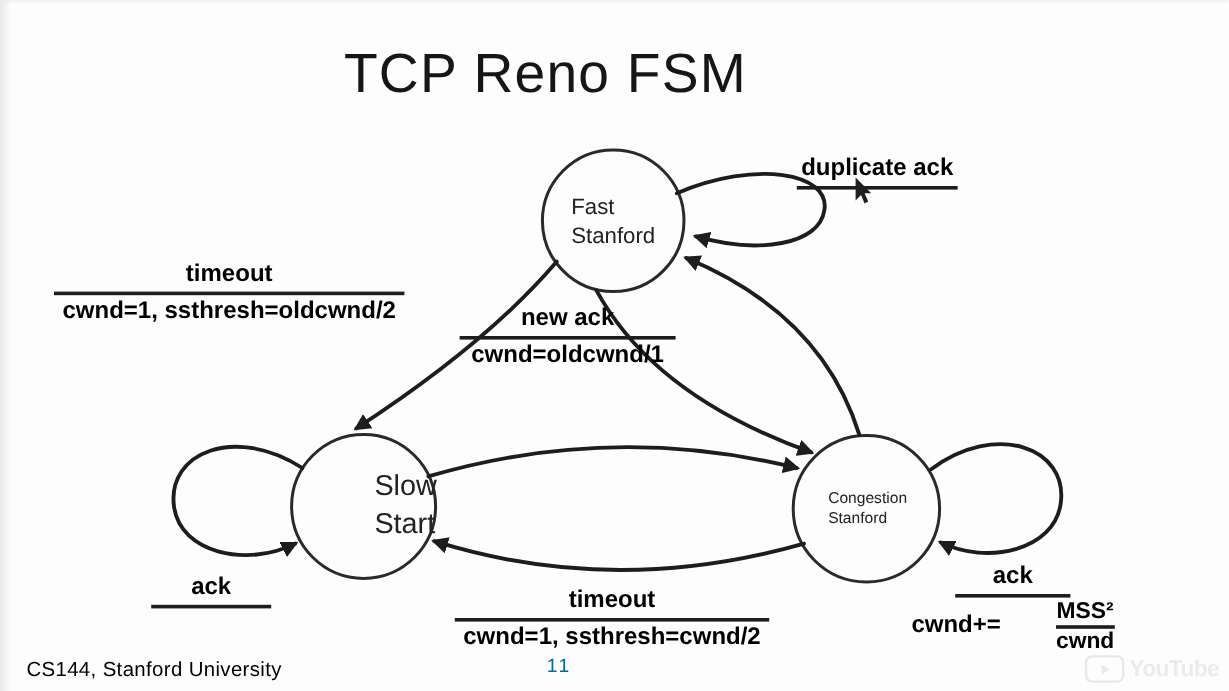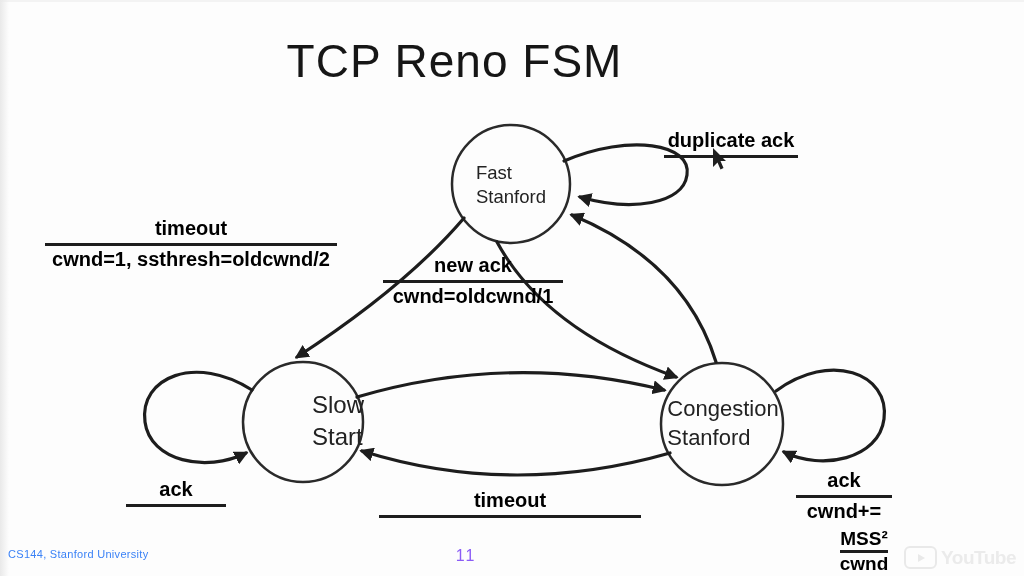--- a/index.html
+++ b/index.html
@@ -19,30 +19,30 @@
     position:absolute;transform:translate(-50%,-50%);text-align:left;
     font-weight:400;color:#222;line-height:1.32;white-space:nowrap;
   }
   .tlabel{
     position:absolute;text-align:center;font-weight:700;font-size:20px;
     line-height:1.18;color:#000000;white-space:nowrap;
   }
   .tlabel .rule{border-top:3px solid #1d1d1d;height:0;margin:2px 0 2px;}
   .tlabel .rule.narrow{width:84%;margin-left:auto;margin-right:auto;}
   .tlabel .rule.frac-style{width:96px;margin-left:auto;margin-right:auto;}
-  .action-row{display:flex;justify-content:center;align-items:center;gap:6px;margin-top:2px;flex-direction:column;}
+  .action-row{display:flex;justify-content:center;align-items:center;gap:6px;margin-top:2px;}
   .fraction{display:inline-flex;flex-direction:column;align-items:center;font-size:19px;line-height:1.05;margin-left:40px;}
   .fraction .bar{border-top:3px solid #1d1d1d;width:100%;height:0;margin:1px 0;}
   #footer{
-    position:absolute;left:8px;top:548px;font-size:11px;color:#3b82f6;
+    position:absolute;left:22px;top:548px;font-size:17px;color:#000000;
     letter-spacing:0.3px;font-weight:400;
   }
   #page-number{
     position:absolute;left:0;top:547px;width:932px;text-align:center;
-    font-size:16px;color:#8b5cf6;letter-spacing:2px;font-weight:400;
+    font-size:16px;color:#0369a1;letter-spacing:2px;font-weight:400;
   }
   #watermark{
     position:absolute;right:8px;top:546px;display:flex;align-items:center;gap:4px;
     cursor:pointer;
   }
   #watermark .play-box{
     width:29px;height:19px;border:2px solid #e9e9e9;border-radius:6px;
     display:flex;align-items:center;justify-content:center;background:transparent;
   }
   #watermark .play-tri{
@@ -85,21 +85,21 @@
   </svg>
 
   <div class="state-label" style="left:511px;top:185px;font-size:18.5px;">
     <div>Fast</div>
     <div>Stanford</div>
   </div>
   <div class="state-label" style="left:303px;top:421px;font-size:24px;margin-left:35px;">
     <div>Slow</div>
     <div>Start</div>
   </div>
-  <div class="state-label" style="left:723px;top:423px;font-size:22px;">
+  <div class="state-label" style="left:723px;top:423px;font-size:13px;">
     <div>Congestion</div>
     <div>Stanford</div>
   </div>
 
   <div class="tlabel" style="left:664px;top:129px;width:134px;">
     <div>duplicate ack</div>
     <div class="rule"></div>
   </div>
 
   <div class="tlabel" style="left:45px;top:217px;width:292px;">
@@ -112,20 +112,21 @@
     <div>new ack</div>
     <div class="rule"></div>
     <div>cwnd=oldcwnd/1</div>
   </div>
 
 
 
   <div class="tlabel" style="left:379px;top:489px;width:262px;">
     <div>timeout</div>
     <div class="rule"></div>
+    <div>cwnd=1, ssthresh=cwnd/2</div>
   </div>
 
   <div class="tlabel" style="left:116px;top:478px;width:120px;">
     <div>ack</div>
     <div class="rule narrow"></div>
   </div>
 
   <div class="tlabel" style="left:760px;top:469px;width:168px;">
     <div>ack</div>
     <div class="rule frac-style"></div>

